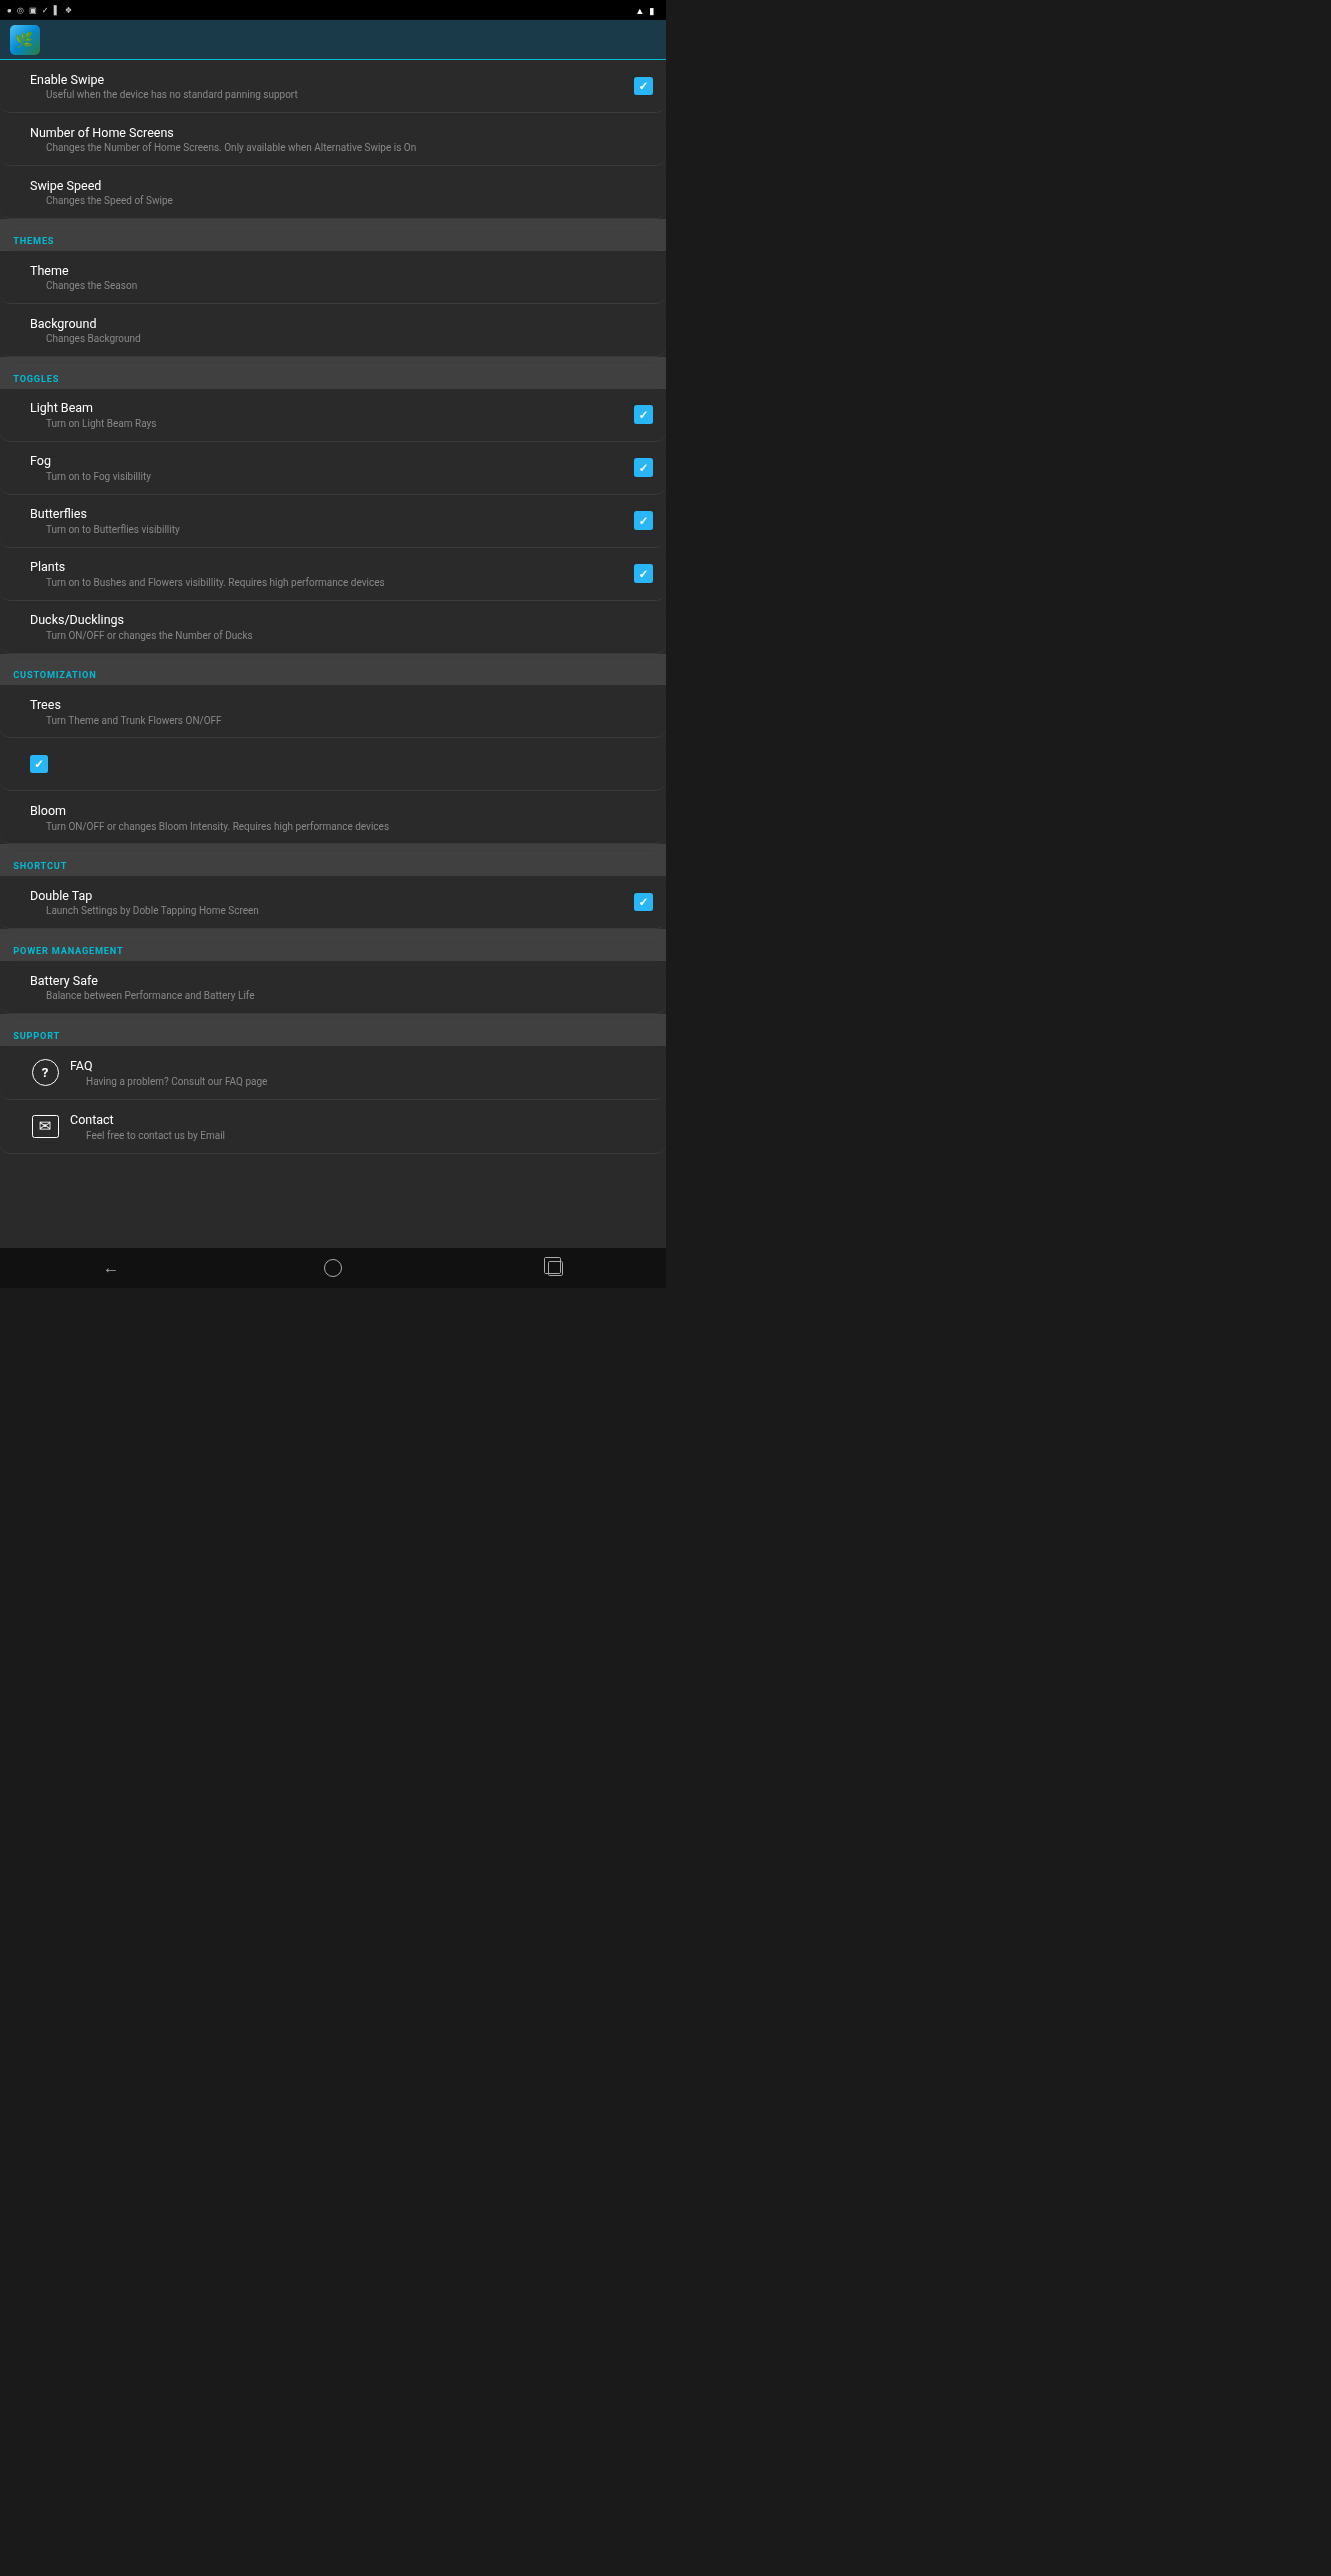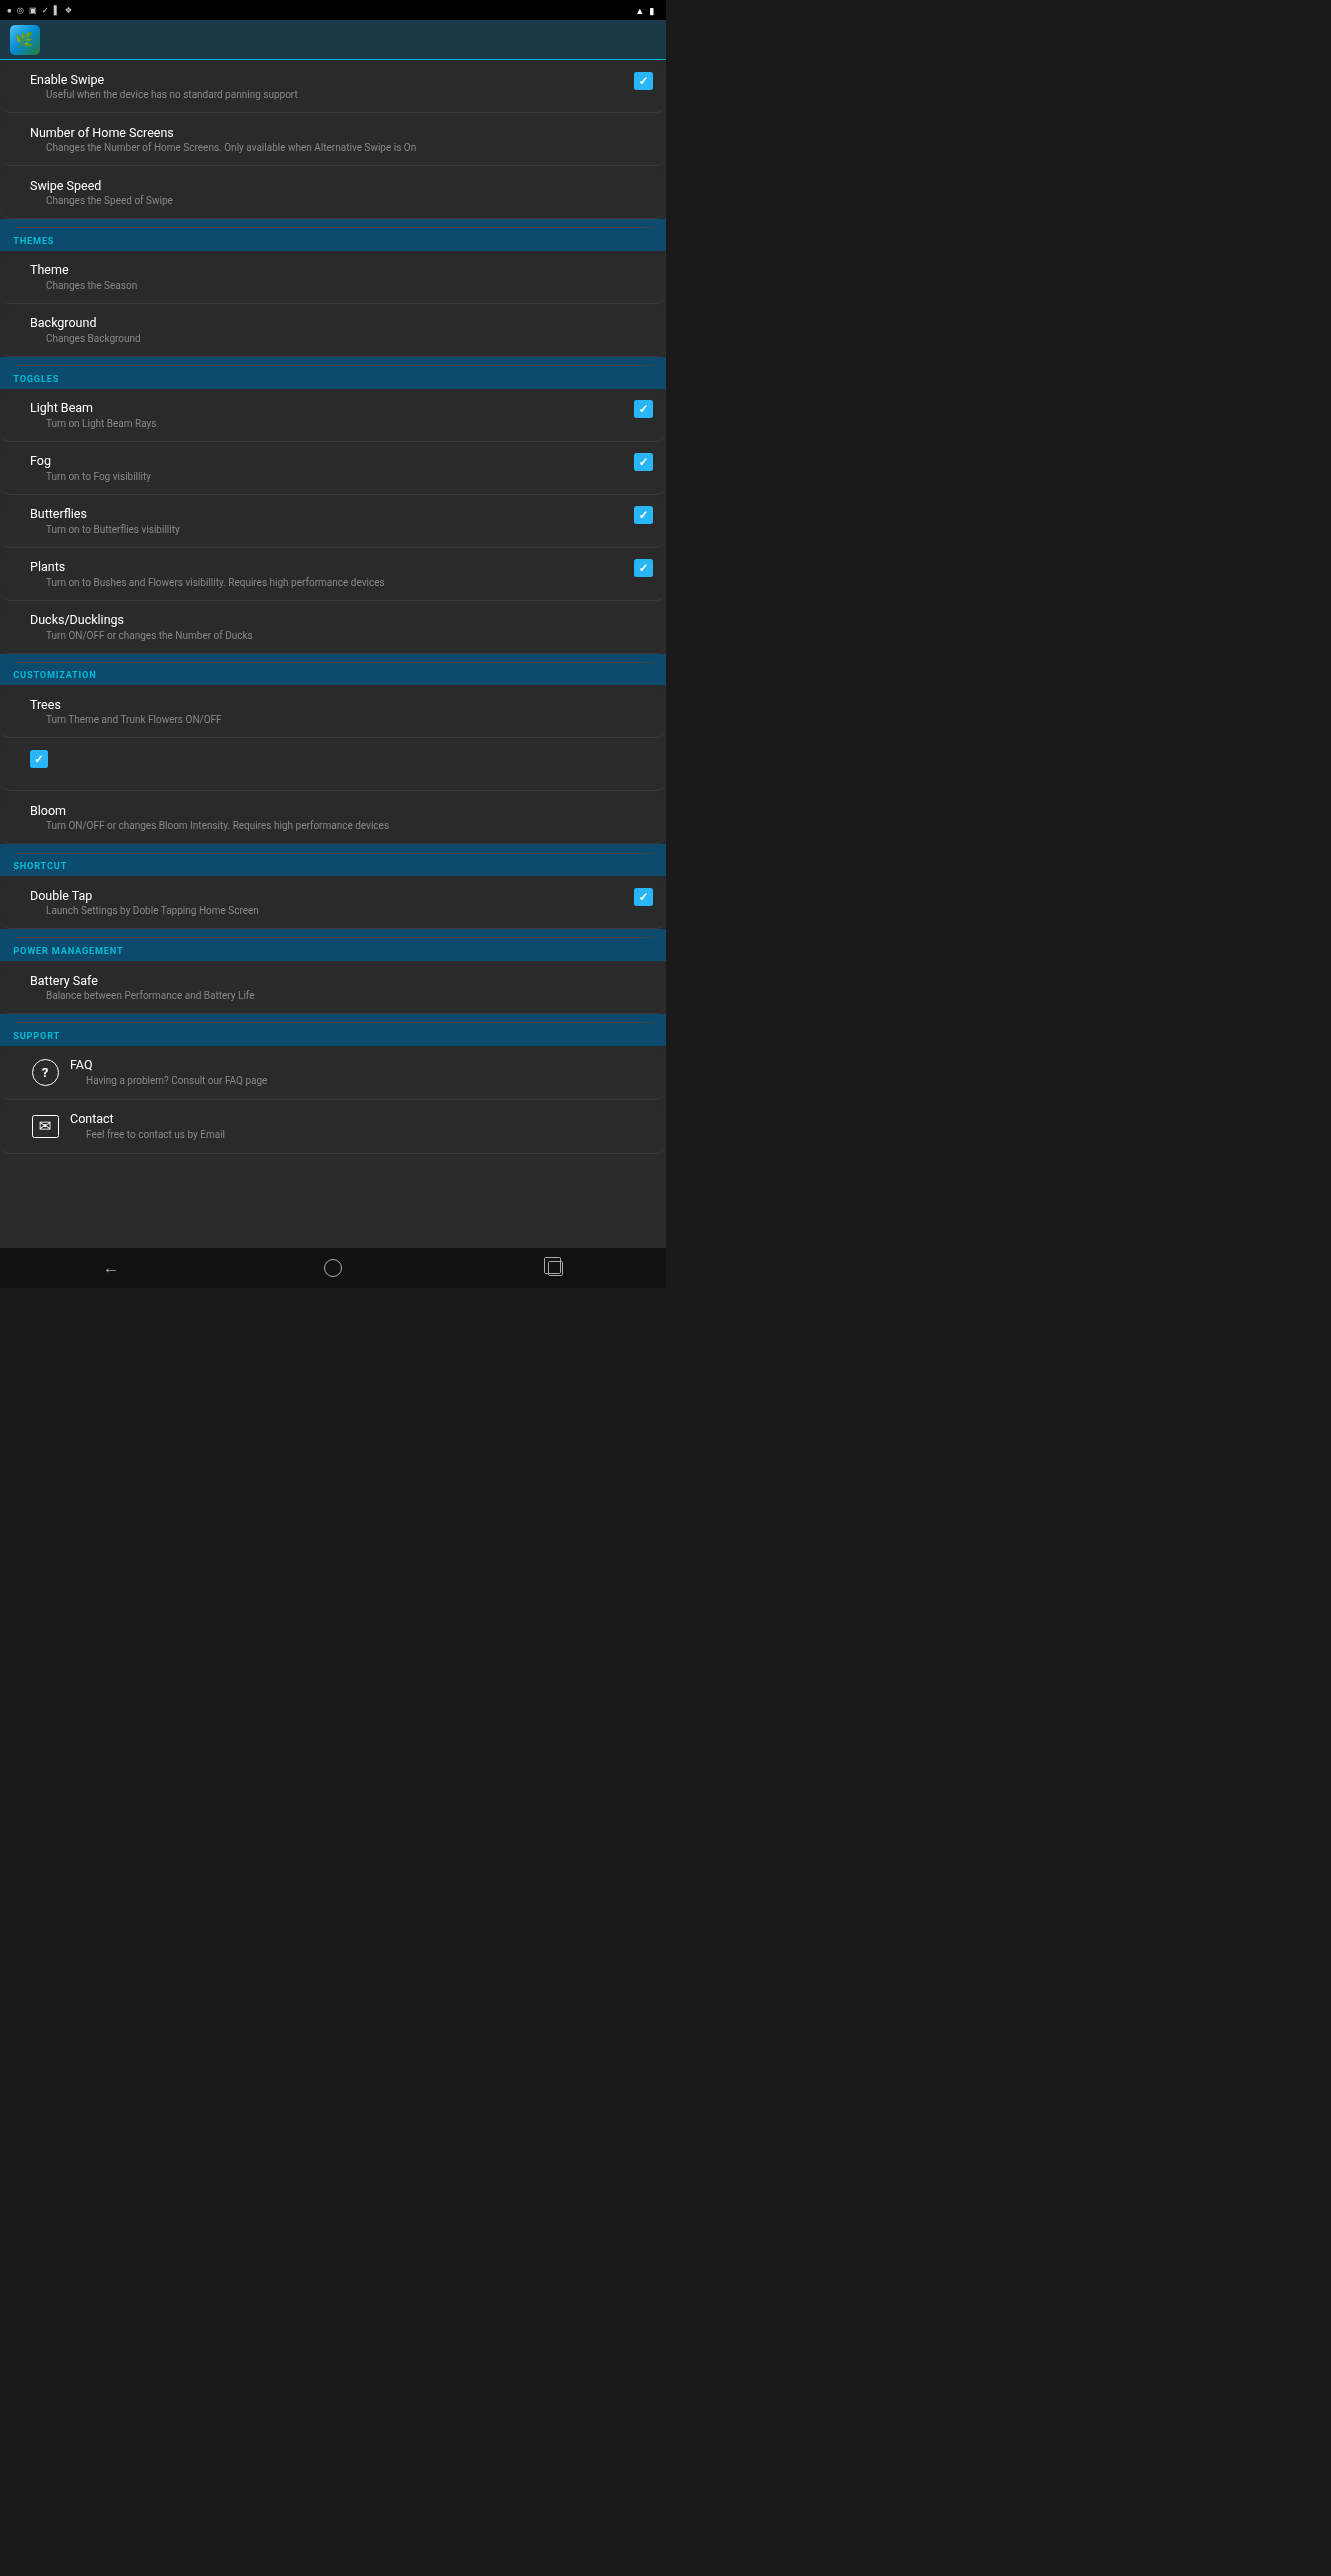--- a/index.html
+++ b/index.html
@@ -69,33 +69,33 @@
       overflow-y: auto;
       background: #2a2a2a;
     }
 
     .section-header {
       padding: 8.3px 13.3px 5px 13.3px;
       font-size: 9.2px;
       font-weight: 700;
       color: #00bcd4;
       letter-spacing: 0.8px;
-      background: #0c4a6e;
+      background: #404040;
     }
     .section-header::before {
       content: '';
       display: block;
       height: 0.8px;
       background: #444;
       margin-bottom: 6.7px;
     }
 
     .settings-item {
       display: flex;
-      align-items: flex-start;
+      align-items: center;
       padding: 11.6px 13.3px 11.6px 30px;
       border-bottom: 0.8px solid #3a3a3a;
       background: #2a2a2a;
       min-height: 53px;
       border-radius: 10px;
     }
     .settings-item-content {
       flex: 1;
     }
     .settings-item-title {

